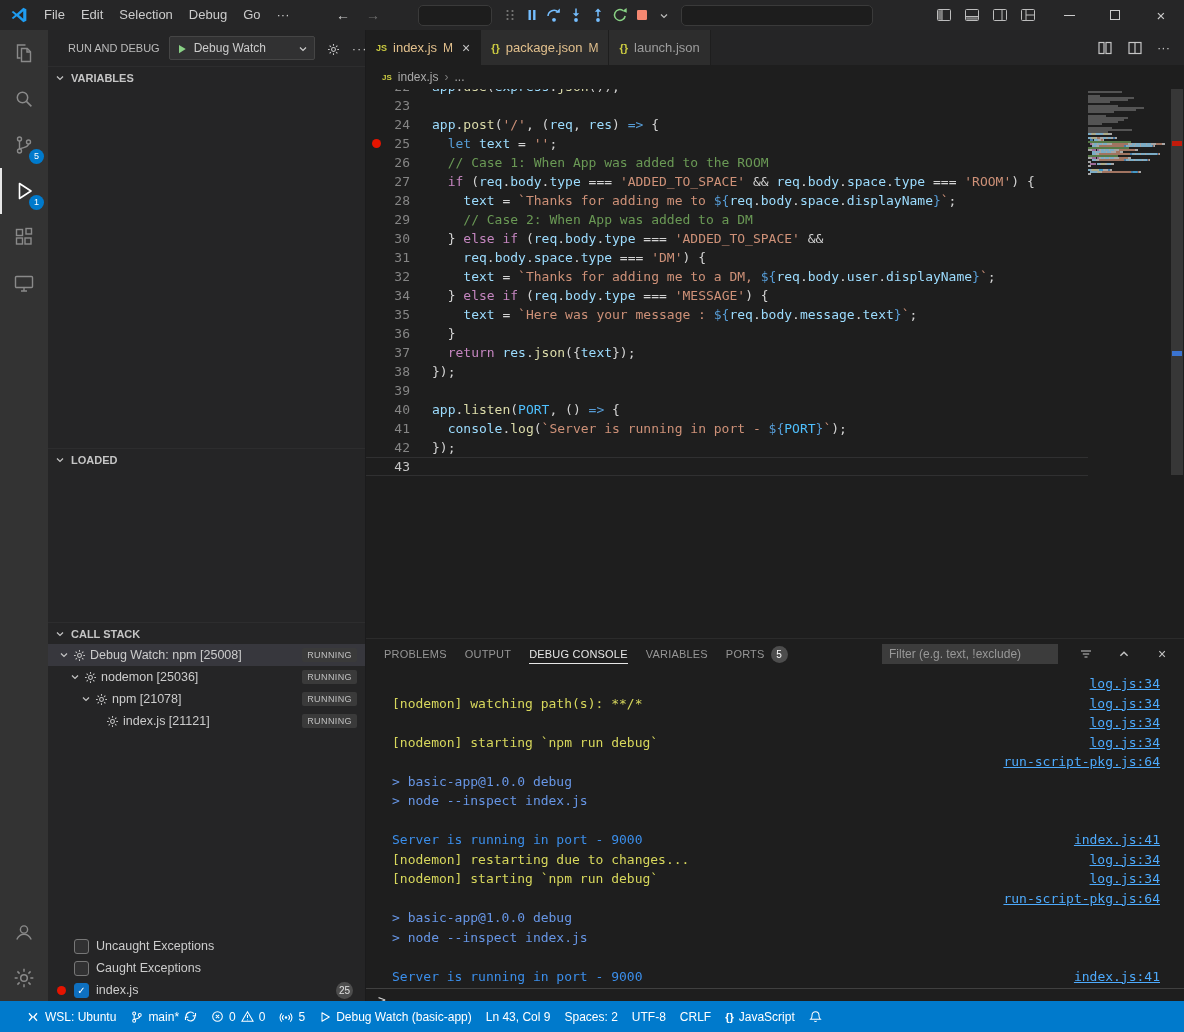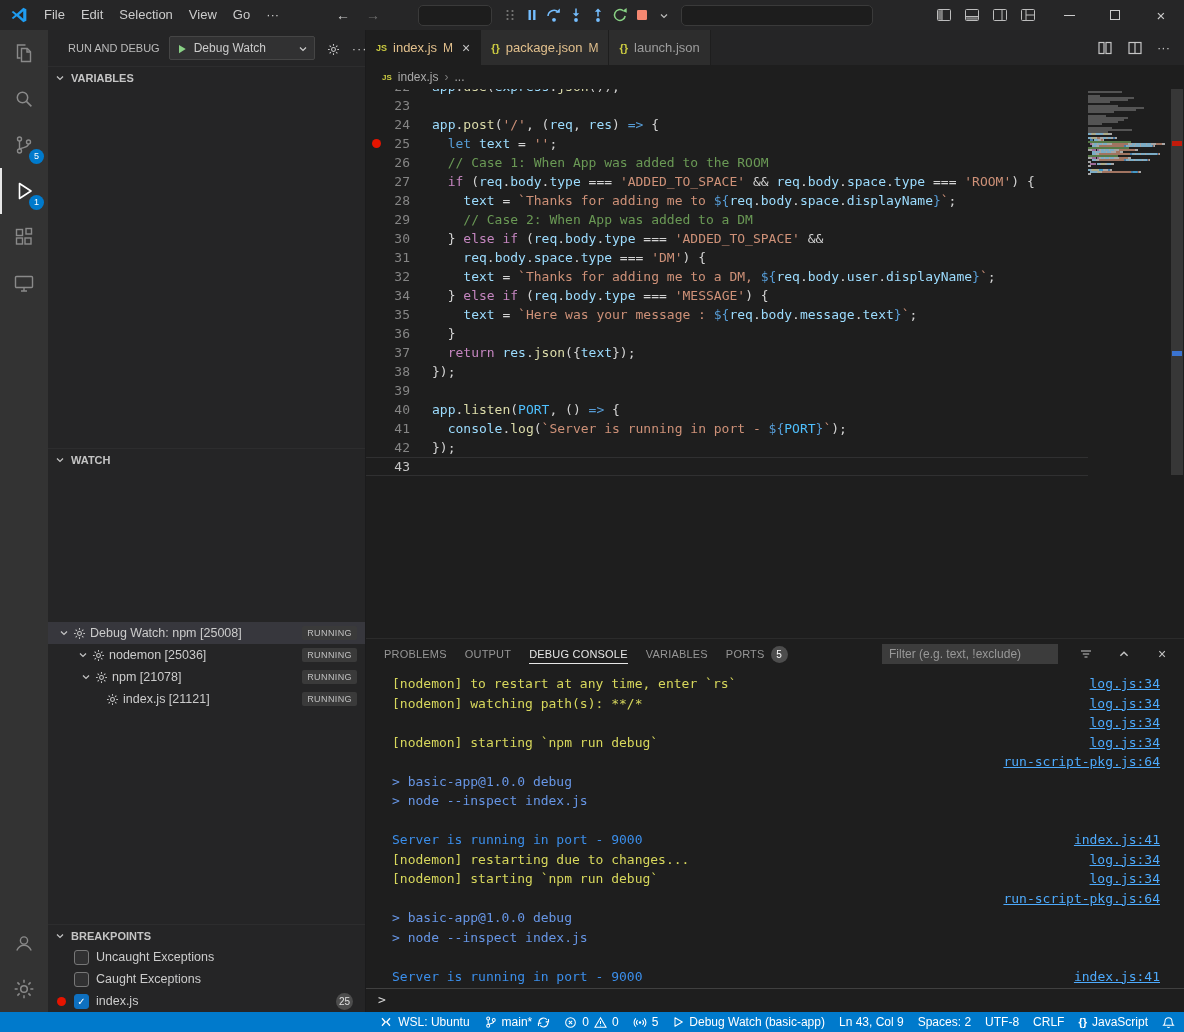--- a/index.html
+++ b/index.html
@@ -113,42 +113,42 @@
   #console{flex:1;overflow:hidden;padding-top:5px;font-family:"DejaVu Sans Mono",monospace;font-size:13px}
   .con-row{display:flex;align-items:center;height:19.5px;padding:0 24px 0 26px;white-space:pre}
   .con-text{color:#d4d4d4}
   .c-y{color:#d7d75c}
   .c-b{color:#6796e6}
   .c-c{color:#3b8eea}
   .con-link{margin-left:auto;color:#4daafc;text-decoration:underline}
   #console-input{height:22px;border-top:1px solid #404040;display:flex;align-items:center;padding-left:12px;font-family:"DejaVu Sans Mono",monospace;font-size:13px;color:#d4d4d4;flex:none}
 
   
-  #statusbar{height:20px;background:#007acc;display:flex;justify-content:flex-end;padding:0 2px;flex:none;color:#fff}
+  #statusbar{height:31px;background:#007acc;display:flex;justify-content:flex-start;padding:0 19px;flex:none;color:#fff}
   .sb-group{display:flex;align-items:center}
   .sb-item{display:flex;align-items:center;gap:5px;padding:0 7px;height:22px;font-size:12px;white-space:nowrap;color:#fff}
   .sb-ic{display:flex;align-items:center}
   .sb-ic.braces{font-size:11px;font-weight:bold}
 </style>
 </head>
 <body>
 
 <div id="app">
 
   <div id="titlebar">
     <span class="logo" id="ic-logo">
         <svg width="18" height="18" viewBox="0 0 24 24">
           <path fill="#1f9cf0" d="M17.8 2.3L9 10.4 4.3 6.8 2.2 7.9l4.6 4.1-4.6 4.1 2.1 1.1L9 13.6l8.8 8.1 4-1.9V4.2zM17.6 7v10L11.9 12z"></path>
         </svg>
       </span>
     <div id="menubar">
         <div class="menu-item">File</div>
         <div class="menu-item">Edit</div>
         <div class="menu-item">Selection</div>
-        <div class="menu-item">View</div>
+        <div class="menu-item">Debug</div>
         <div class="menu-item">Go</div>
         <div class="menu-item">···</div>
       </div>
     <div id="nav-arrows">
       <span>←</span>
       <span class="dim">→</span>
     </div>
     <div id="center-cluster">
       <div class="cc-box"></div>
       <div id="debug-toolbar">
@@ -333,41 +333,49 @@
         <span>VARIABLES</span>
       </div>
       <div class="sec-body" style="height:360px"></div>
 
       <div class="sec-header">
         <span class="chev" id="ic-chv-watch">
             <svg width="10" height="10" viewBox="0 0 10 10">
               <path d="M2 3.5l3 3 3-3" fill="none" stroke="currentColor" stroke-width="1.2"></path>
             </svg>
           </span>
-        <span>WATCH</span>
+        <span>LOADED</span>
       </div>
       <div class="sec-body" style="height:152px"></div>
 
+      <div class="sec-header">
+        <span class="chev" id="ic-chv-cs">
+            <svg width="10" height="10" viewBox="0 0 10 10">
+              <path d="M2 3.5l3 3 3-3" fill="none" stroke="currentColor" stroke-width="1.2"></path>
+            </svg>
+          </span>
+        <span>CALL STACK</span>
+      </div>
       <div id="callstack-rows">
           <div class="cs-row selected" style="padding-left: 8px;">
             <span class="cs-chev">
               <svg width="10" height="10" viewBox="0 0 10 10">
                 <path d="M2 3.5l3 3 3-3" fill="none" stroke="currentColor" stroke-width="1.2"></path>
               </svg>
             </span>
             <span class="cs-icon">
               <svg width="13" height="13" viewBox="0 0 16 16" fill="none" stroke="currentColor" stroke-width="1.3">
                 <circle cx="8" cy="8" r="2.4"></circle>
                 <path d="M8 1.2v2.2M8 12.6v2.2M1.2 8h2.2M12.6 8h2.2M3.2 3.2l1.6 1.6M11.2 11.2l1.6 1.6M12.8 3.2l-1.6 1.6M4.8 11.2l-1.6 1.6"></path>
               </svg>
             </span>
             <span class="cs-label">Debug Watch: npm [25008]</span>
             <span class="cs-status">RUNNING</span>
           </div>
-          <div class="cs-row" style="padding-left: 19px; margin-left: 8px;">
+          <div class="cs-row" style="padding-left: 19px;">
             <span class="cs-chev">
               <svg width="10" height="10" viewBox="0 0 10 10">
                 <path d="M2 3.5l3 3 3-3" fill="none" stroke="currentColor" stroke-width="1.2"></path>
               </svg>
             </span>
             <span class="cs-icon">
               <svg width="13" height="13" viewBox="0 0 16 16" fill="none" stroke="currentColor" stroke-width="1.3">
                 <circle cx="8" cy="8" r="2.4"></circle>
                 <path d="M8 1.2v2.2M8 12.6v2.2M1.2 8h2.2M12.6 8h2.2M3.2 3.2l1.6 1.6M11.2 11.2l1.6 1.6M12.8 3.2l-1.6 1.6M4.8 11.2l-1.6 1.6"></path>
               </svg>
@@ -398,28 +406,20 @@
                 <path d="M8 1.2v2.2M8 12.6v2.2M1.2 8h2.2M12.6 8h2.2M3.2 3.2l1.6 1.6M11.2 11.2l1.6 1.6M12.8 3.2l-1.6 1.6M4.8 11.2l-1.6 1.6"></path>
               </svg>
             </span>
             <span class="cs-label">index.js [21121]</span>
             <span class="cs-status">RUNNING</span>
           </div>
         </div>
       <div id="cs-filler"></div>
 
 
-      <div class="sec-header">
-        <span class="chev" id="ic-chv-bp">
-            <svg width="10" height="10" viewBox="0 0 10 10">
-              <path d="M2 3.5l3 3 3-3" fill="none" stroke="currentColor" stroke-width="1.2"></path>
-            </svg>
-          </span>
-        <span>BREAKPOINTS</span>
-      </div>
       <div id="breakpoint-rows">
           <div class="bp-row">
             <span class="bp-dot-slot"></span>
             <span class="bp-check"></span>
             <span class="bp-label">Uncaught Exceptions</span>
           </div>
           <div class="bp-row">
             <span class="bp-dot-slot"></span>
             <span class="bp-check"></span>
             <span class="bp-label">Caught Exceptions</span>
@@ -568,21 +568,21 @@
               </svg>
             </span>
           <span class="ph-icon" id="ic-panelup">
               <svg width="12" height="12" viewBox="0 0 10 10">
                 <path d="M2 6.5l3-3 3 3" fill="none" stroke="currentColor" stroke-width="1.2"></path>
               </svg>
             </span>
           <span class="ph-icon">×</span>
         </div>
         <div id="console">
-            <div class="con-row"><span class="con-text c-y">[nodemon] to restart at any time, enter `rs`</span><span class="con-link">log.js:34</span></div>
+            <div class="con-row"><span class="con-link">log.js:34</span></div>
             <div class="con-row"><span class="con-text c-y">[nodemon] watching path(s): **/*</span><span class="con-link">log.js:34</span></div>
             <div class="con-row"><span class="con-link">log.js:34</span></div>
             <div class="con-row"><span class="con-text c-y">[nodemon] starting `npm run debug`</span><span class="con-link">log.js:34</span></div>
             <div class="con-row"><span class="con-text"></span><span class="con-link">run-script-pkg.js:64</span></div>
             <div class="con-row"><span class="con-text c-b">&gt; basic-app@1.0.0 debug</span></div>
             <div class="con-row"><span class="con-text c-b">&gt; node --inspect index.js</span></div>
             <div class="con-row"><span class="con-text"></span></div>
             <div class="con-row"><span class="con-text c-c">Server is running in port - 9000</span><span class="con-link">index.js:41</span></div>
             <div class="con-row"><span class="con-text c-y">[nodemon] restarting due to changes...</span><span class="con-link">log.js:34</span></div>
             <div class="con-row"><span class="con-text c-y">[nodemon] starting `npm run debug`</span><span class="con-link">log.js:34</span></div>

